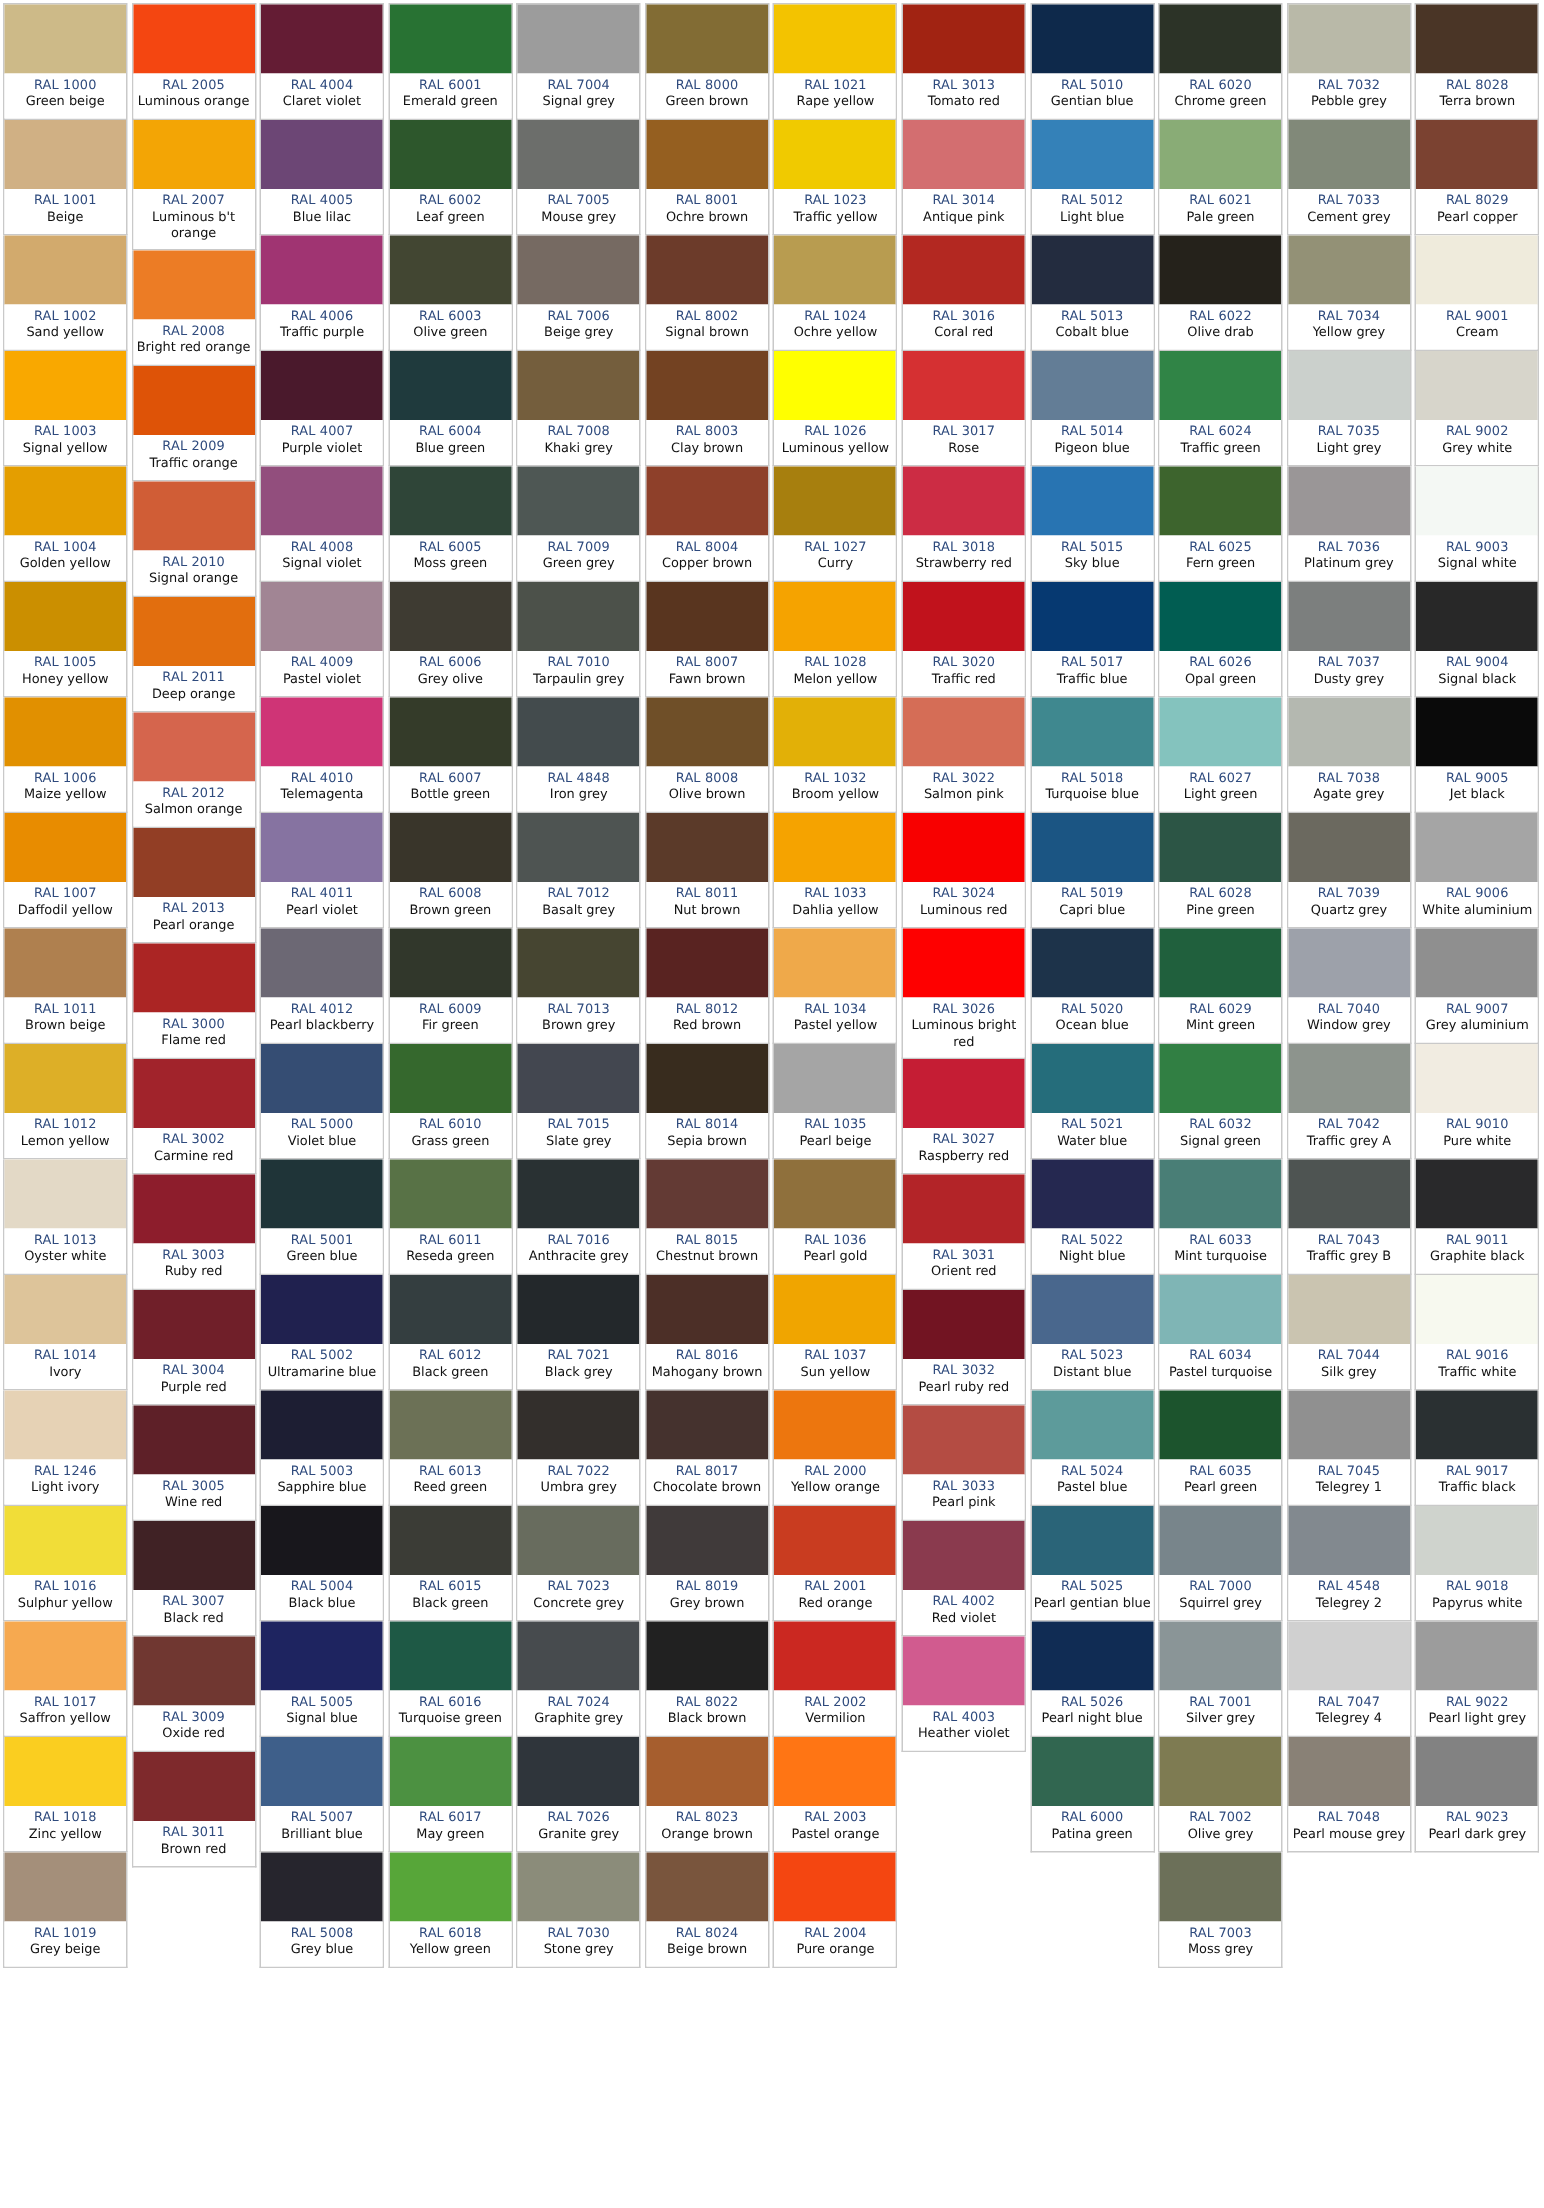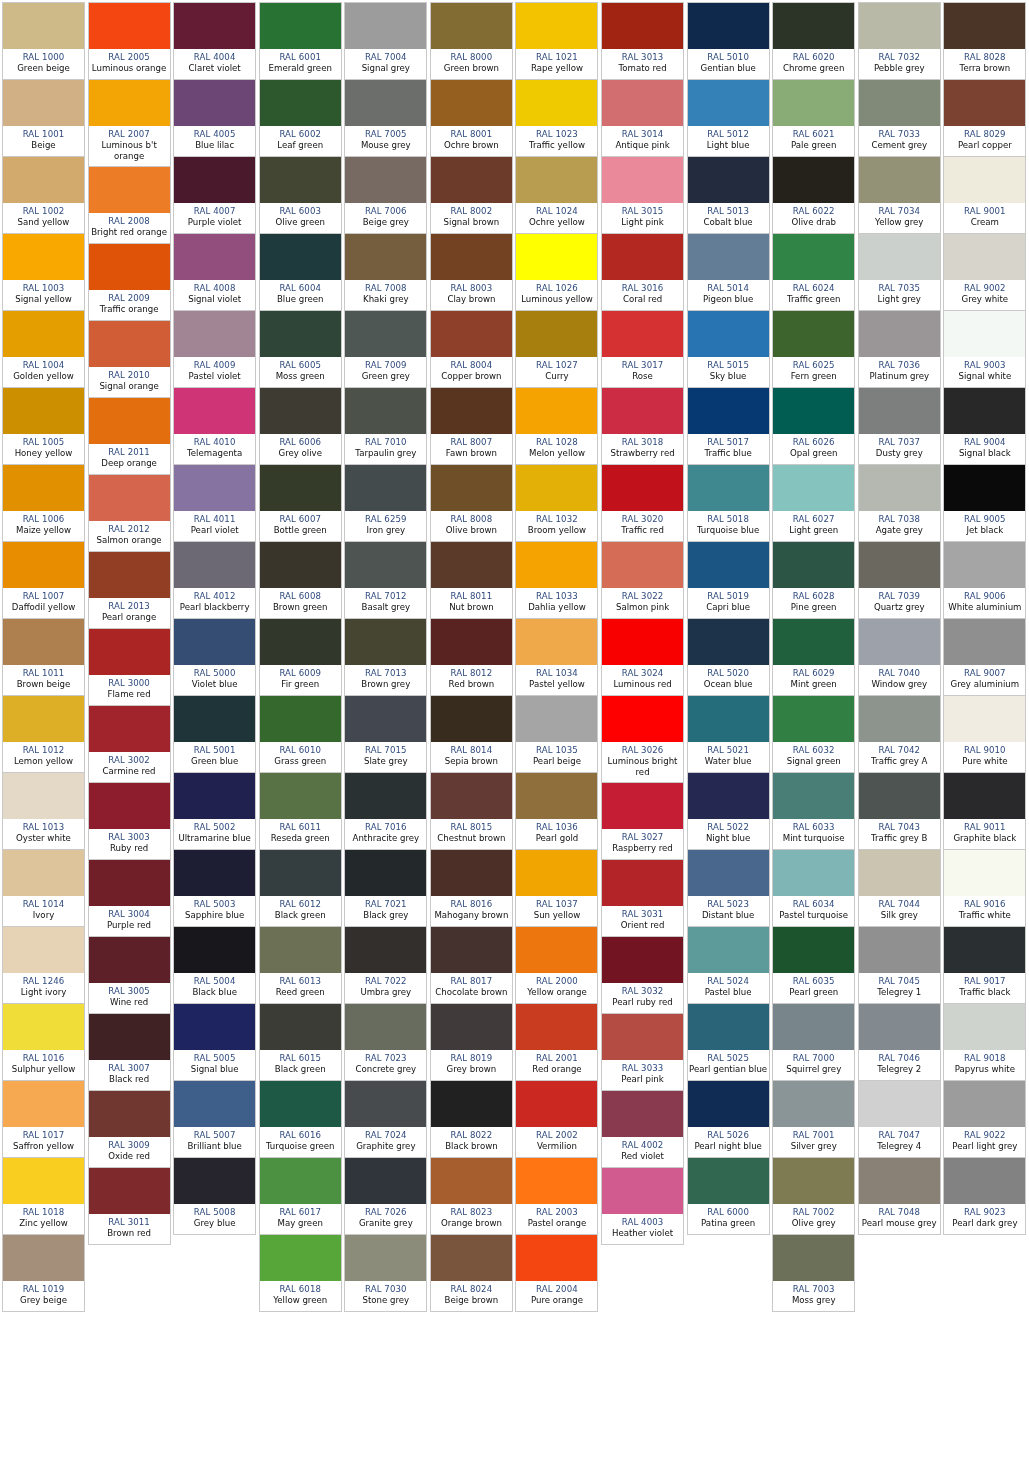--- a/index.html
+++ b/index.html
@@ -318,20 +318,27 @@
         </div>
       </div>
       <div class="swatch-cell">
         <span class="chip" style="background: rgb(108, 70, 117);"></span>
         <div class="caption">
           <span class="code">RAL 4005</span>
           <span class="name">Blue lilac</span>
         </div>
       </div>
       <div class="swatch-cell">
+        <span class="chip" style="background: rgb(160, 52, 114);"></span>
+        <div class="caption">
+          <span class="code">RAL 4006</span>
+          <span class="name">Traffic purple</span>
+        </div>
+      </div>
+      <div class="swatch-cell">
         <span class="chip" style="background: rgb(74, 25, 44);"></span>
         <div class="caption">
           <span class="code">RAL 4007</span>
           <span class="name">Purple violet</span>
         </div>
       </div>
       <div class="swatch-cell">
         <span class="chip" style="background: rgb(146, 78, 125);"></span>
         <div class="caption">
           <span class="code">RAL 4008</span>
@@ -583,21 +590,21 @@
       <div class="swatch-cell">
         <span class="chip" style="background: rgb(76, 81, 74);"></span>
         <div class="caption">
           <span class="code">RAL 7010</span>
           <span class="name">Tarpaulin grey</span>
         </div>
       </div>
       <div class="swatch-cell">
         <span class="chip" style="background: rgb(67, 75, 77);"></span>
         <div class="caption">
-          <span class="code">RAL 6259</span>
+          <span class="code">RAL 4848</span>
           <span class="name">Iron grey</span>
         </div>
       </div>
       <div class="swatch-cell">
         <span class="chip" style="background: rgb(78, 84, 82);"></span>
         <div class="caption">
           <span class="code">RAL 7012</span>
           <span class="name">Basalt grey</span>
         </div>
       </div>
@@ -916,27 +923,20 @@
         </div>
       </div>
       <div class="swatch-cell">
         <span class="chip" style="background: rgb(211, 110, 112);"></span>
         <div class="caption">
           <span class="code">RAL 3014</span>
           <span class="name">Antique pink</span>
         </div>
       </div>
       <div class="swatch-cell">
-        <span class="chip" style="background: rgb(234, 137, 154);"></span>
-        <div class="caption">
-          <span class="code">RAL 3015</span>
-          <span class="name">Light pink</span>
-        </div>
-      </div>
-      <div class="swatch-cell">
         <span class="chip" style="background: rgb(179, 40, 33);"></span>
         <div class="caption">
           <span class="code">RAL 3016</span>
           <span class="name">Coral red</span>
         </div>
       </div>
       <div class="swatch-cell">
         <span class="chip" style="background: rgb(213, 48, 50);"></span>
         <div class="caption">
           <span class="code">RAL 3017</span>
@@ -1344,21 +1344,21 @@
       <div class="swatch-cell">
         <span class="chip" style="background: rgb(144, 144, 144);"></span>
         <div class="caption">
           <span class="code">RAL 7045</span>
           <span class="name">Telegrey 1</span>
         </div>
       </div>
       <div class="swatch-cell">
         <span class="chip" style="background: rgb(130, 137, 143);"></span>
         <div class="caption">
-          <span class="code">RAL 7046</span>
+          <span class="code">RAL 4548</span>
           <span class="name">Telegrey 2</span>
         </div>
       </div>
       <div class="swatch-cell">
         <span class="chip" style="background: rgb(208, 208, 208);"></span>
         <div class="caption">
           <span class="code">RAL 7047</span>
           <span class="name">Telegrey 4</span>
         </div>
       </div>

